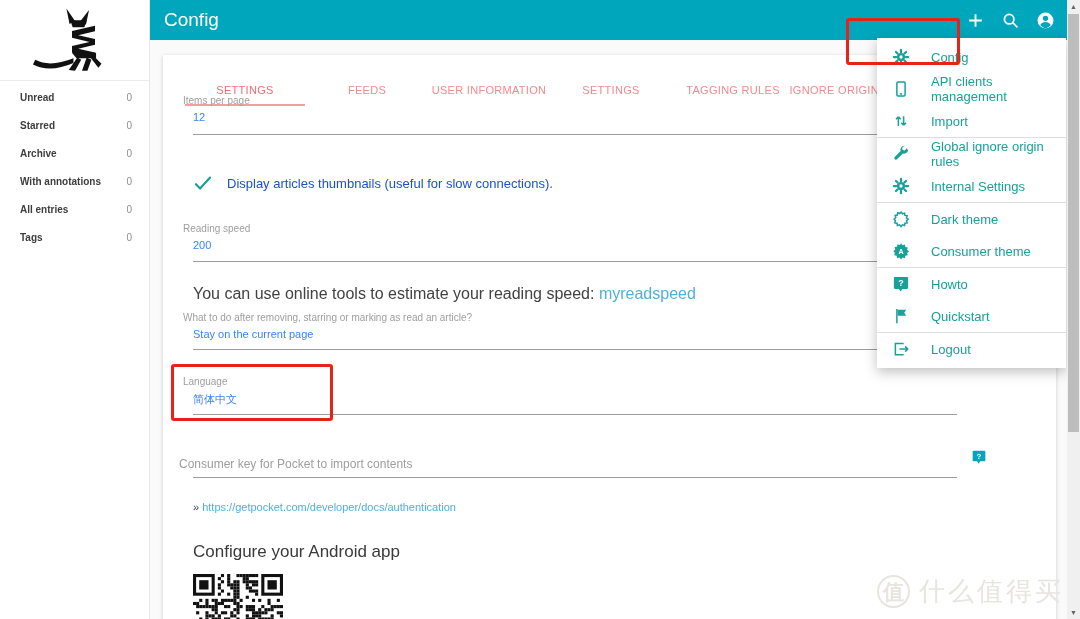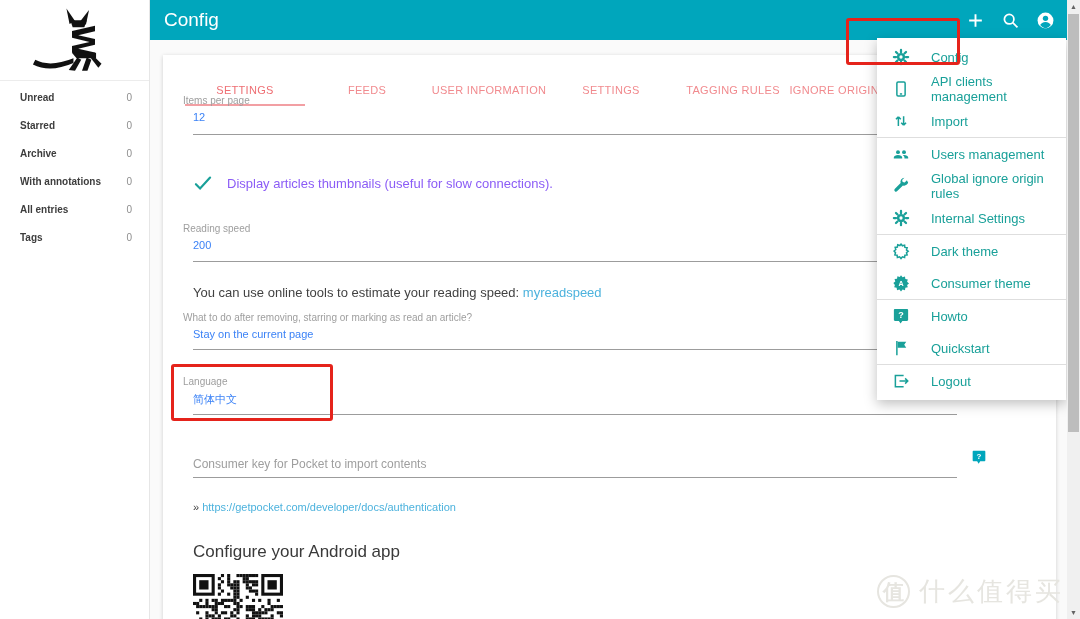--- a/index.html
+++ b/index.html
@@ -24,26 +24,26 @@
   
   .card{position:absolute;left:163px;top:55px;width:893px;height:600px;background:#fff;box-shadow:0 1px 4px rgba(0,0,0,.18);z-index:1;}
   .tabs{position:absolute;left:21px;top:18px;display:flex;height:33px;}
   .tab{width:122px;display:flex;align-items:center;justify-content:center;font-size:11px;letter-spacing:.3px;color:#f18a8e;white-space:nowrap;position:relative;cursor:pointer;}
   .tab.active{color:#ee6e73;}
   .tab.active::after{content:"";position:absolute;left:1px;right:1px;bottom:0;height:2px;background:#f29fa3;}
 
   .f-label{position:absolute;left:20px;font-size:10px;color:#9e9e9e;}
   .f-value{position:absolute;left:30px;font-size:11px;color:#3b82f6;}
   .underline{position:absolute;left:30px;width:764px;border-bottom:1px solid #9c9c9c;}
-  .hint{position:absolute;left:30px;font-size:13px;color:#424242;}
+  .hint{position:absolute;left:30px;font-size:16px;color:#424242;}
   .hint a{color:var(--link);text-decoration:none;}
   .check-row{position:absolute;left:30px;display:flex;align-items:center;gap:14px;cursor:pointer;}
   .check-icon-box{width:20px;height:20px;color:var(--accent);}
-  .check-label{font-size:13px;color:#8b5cf6;}
-  .pocket-label{position:absolute;left:30px;font-size:12px;color:#9e9e9e;}
+  .check-label{font-size:13px;color:#1d4ed8;}
+  .pocket-label{position:absolute;left:16px;font-size:12px;color:#9e9e9e;}
   .pocket-help{position:absolute;left:808px;top:394px;width:16px;height:16px;color:var(--teal);cursor:pointer;}
   .link-row{position:absolute;left:30px;font-size:11px;color:#3f3f3f;}
   .link-row a{color:var(--link);text-decoration:none;}
   .android-h{position:absolute;left:30px;font-size:17px;color:#3a3a3a;font-weight:400;}
   .qr{position:absolute;left:30px;top:519px;width:90px;height:90px;}
 
   
   .menu{position:absolute;left:877px;top:38px;width:189px;background:#fff;box-shadow:0 4px 12px rgba(0,0,0,.25);z-index:5;padding:3px 0;}
   .menu-item{display:flex;align-items:center;height:32px;padding-left:15px;gap:21px;color:var(--accent);font-size:13px;cursor:pointer;}
   .menu-icon{width:18px;height:18px;color:var(--accent);flex:0 0 18px;}
@@ -553,31 +553,20 @@
 
   <div class="menu-item">
     <span class="menu-icon icon">
           <svg viewBox="0 0 24 24" fill="none" stroke="currentColor" stroke-width="2">
             <path d="M8.5 18.5V6.5M8.5 6.5l-3.2 3.2M8.5 6.5l3.2 3.2M15.5 5.5v12M15.5 17.5l-3.2-3.2M15.5 17.5l3.2-3.2"></path>
           </svg>
         </span>
     <span>Import</span>
   </div>
 <div class="menu-divider"></div>
-  <div class="menu-item">
-    <span class="menu-icon icon">
-          <svg viewBox="0 0 24 24" fill="currentColor">
-            <circle cx="8" cy="9.5" r="2.6"></circle>
-            <circle cx="16" cy="9.5" r="2.6"></circle>
-            <path d="M8 13.4c-3 0-5.6 1.5-5.6 3.3V18H13.6v-1.3c0-1.8-2.6-3.3-5.6-3.3z"></path>
-            <path d="M16 13.4c-.5 0-1 0-1.5.1 1.3.8 2.1 1.9 2.1 3.2V18h5v-1.3c0-1.8-2.6-3.3-5.6-3.3z"></path>
-          </svg>
-        </span>
-    <span>Users management</span>
-  </div>
 
   <div class="menu-item">
     <span class="menu-icon icon">
           <svg viewBox="0 0 24 24" fill="currentColor">
             <path d="M21.6 6.2a5.3 5.3 0 0 1-7 5L7 18.8a2.2 2.2 0 1 1-3.1-3.1l7.6-7.7a5.3 5.3 0 0 1 5-7l-3 3 .7 2.7 2.7.7 3-3c.4.6.6 1.2.7 1.8z"></path>
           </svg>
         </span>
     <span>Global ignore origin rules</span>
   </div>
 

